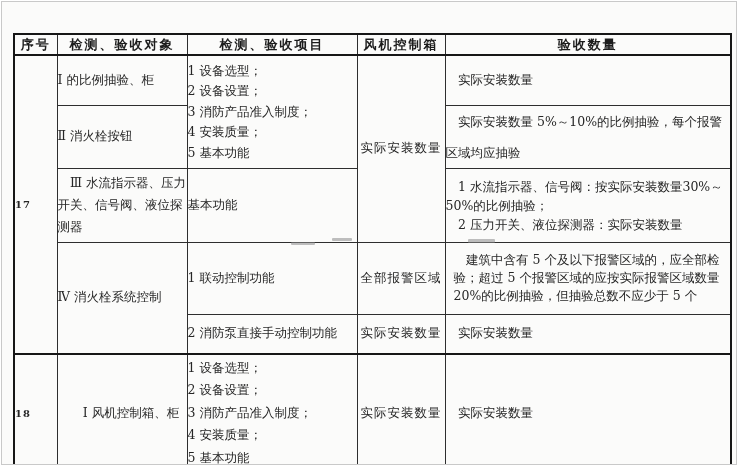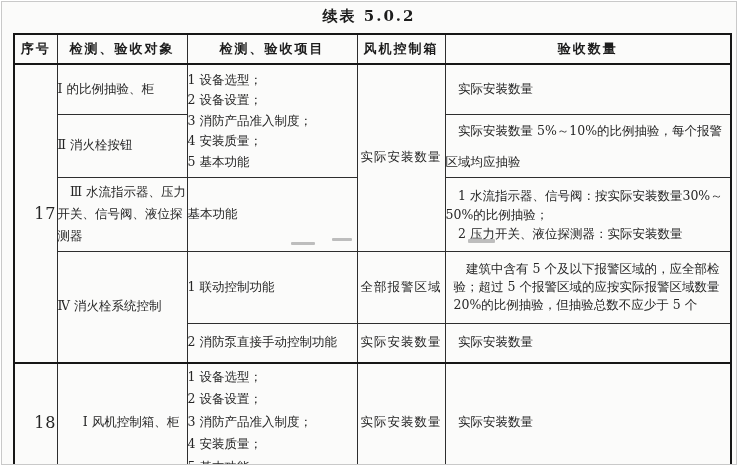--- a/index.html
+++ b/index.html
@@ -47,21 +47,21 @@
   }
   tr.hdr td{
     font-weight:bold;
     text-align:center;
     letter-spacing:2px;
     font-size:13px;
     border-bottom:2px solid #161616;
     color:#1c1c1c;
   }
   tr.block18 td{border-top:2px solid #161616;}
-  td.seq{text-align:right;font-size:16px;letter-spacing:1px;}
+  td.seq{text-align:left;font-size:10px;letter-spacing:1px;font-weight:bold;}
   td.obj{padding-left:10px;padding-right:6px;}
   td.obj-para{padding-left:8px;padding-right:8px;}
   td.obj-para .para{margin:0;text-indent:1em;line-height:22px;}
   td.ctr{text-align:center;letter-spacing:1px;}
   td.items{padding-left:11px;padding-right:4px;}
   .line{display:block;line-height:20.5px;}
   .line-lg{display:block;line-height:22.5px;}
   td.accept{padding-left:8px;padding-right:10px;}
   td.accept .short{display:block;text-indent:1em;}
   td.accept .para{margin:0;text-indent:1em;line-height:31px;}
@@ -72,33 +72,32 @@
     background:#8a8a8a;
     opacity:.55;
     border-radius:1px;
   }
 </style>
 </head>
 <body>
 
 <div class="page">
 
-  <div class="doc-title">续表 5.0.2</div>
 
   <table class="std">
     <colgroup>
       <col style="width:43px">
         <col style="width:130px">
         <col style="width:170px">
         <col style="width:88px">
         <col style="width:286px">
     </colgroup>
 
     <tbody>
-        <tr class="hdr" style="height:30px">
+        <tr class="hdr" style="height:21px">
       <td>序号</td>
       <td>检测、验收对象</td>
       <td>检测、验收项目</td>
       <td>风机控制箱</td>
       <td>验收数量</td>
     </tr>
 
     <tr style="height:50px">
       <td class="seq" rowspan="5">17</td>
       <td class="obj">Ⅰ 的比例抽验、柜</td>

